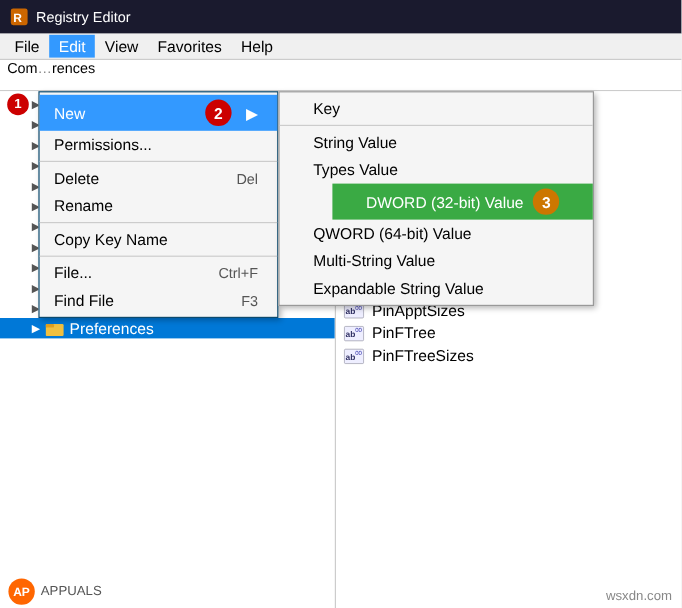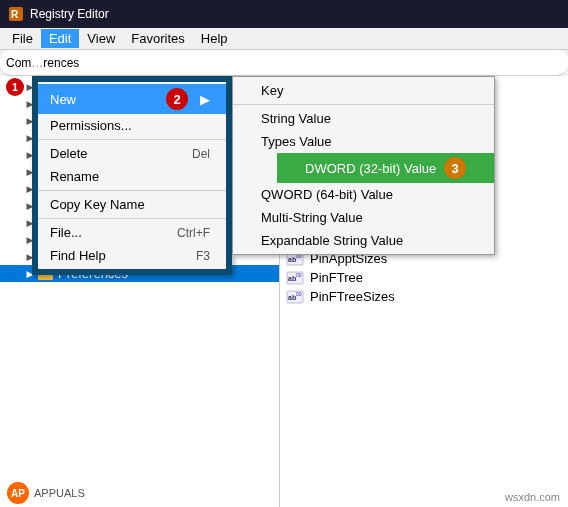--- a/index.html
+++ b/index.html
@@ -52,25 +52,23 @@
     .menu-item.active {
       background: #3399ff;
       color: white;
     }
 
     
     .address-bar {
       background: white;
       height: 26px;
       display: flex;
-      align-items: center;
       padding: 0 6px;
       border-bottom: 1px solid #ccc;
       font-size: 12px;
-      border-radius: 11px;
     }
 
     
     .main-area {
       display: flex;
       height: calc(507px - 76px);
       position: relative;
     }
 
     
@@ -144,21 +142,21 @@
       height: 100%;
       pointer-events: none;
     }
 
     
     .edit-menu {
       position: absolute;
       top: -22px;
       left: 32px;
       background: #f5f5f5;
-      border: 6px solid #0c4a6e;
+      border: 1px solid #0c4a6e;
       box-shadow: 2px 2px 5px rgba(0,0,0,0.3);
       min-width: 200px;
       z-index: 100;
       padding: 2px 0;
     }
     .edit-menu-item {
       display: flex;
       align-items: center;
       padding: 4px 16px 4px 12px;
       justify-content: space-between;
@@ -529,21 +527,21 @@
       <div class="menu-separator"></div>
       <div class="edit-menu-item">
         <span>Copy Key Name</span>
       </div>
       <div class="menu-separator"></div>
       <div class="edit-menu-item">
         <span>File...</span>
         <span class="shortcut">Ctrl+F</span>
       </div>
       <div class="edit-menu-item">
-        <span>Find Help</span>
+        <span>Find File</span>
         <span class="shortcut">F3</span>
       </div>
     </div>
 
     <div class="new-submenu" style="top:0px; left:232px;">
       <div class="new-submenu-item">
         <span>Key</span>
       </div>
       <div class="menu-separator"></div>
       <div class="new-submenu-item">

